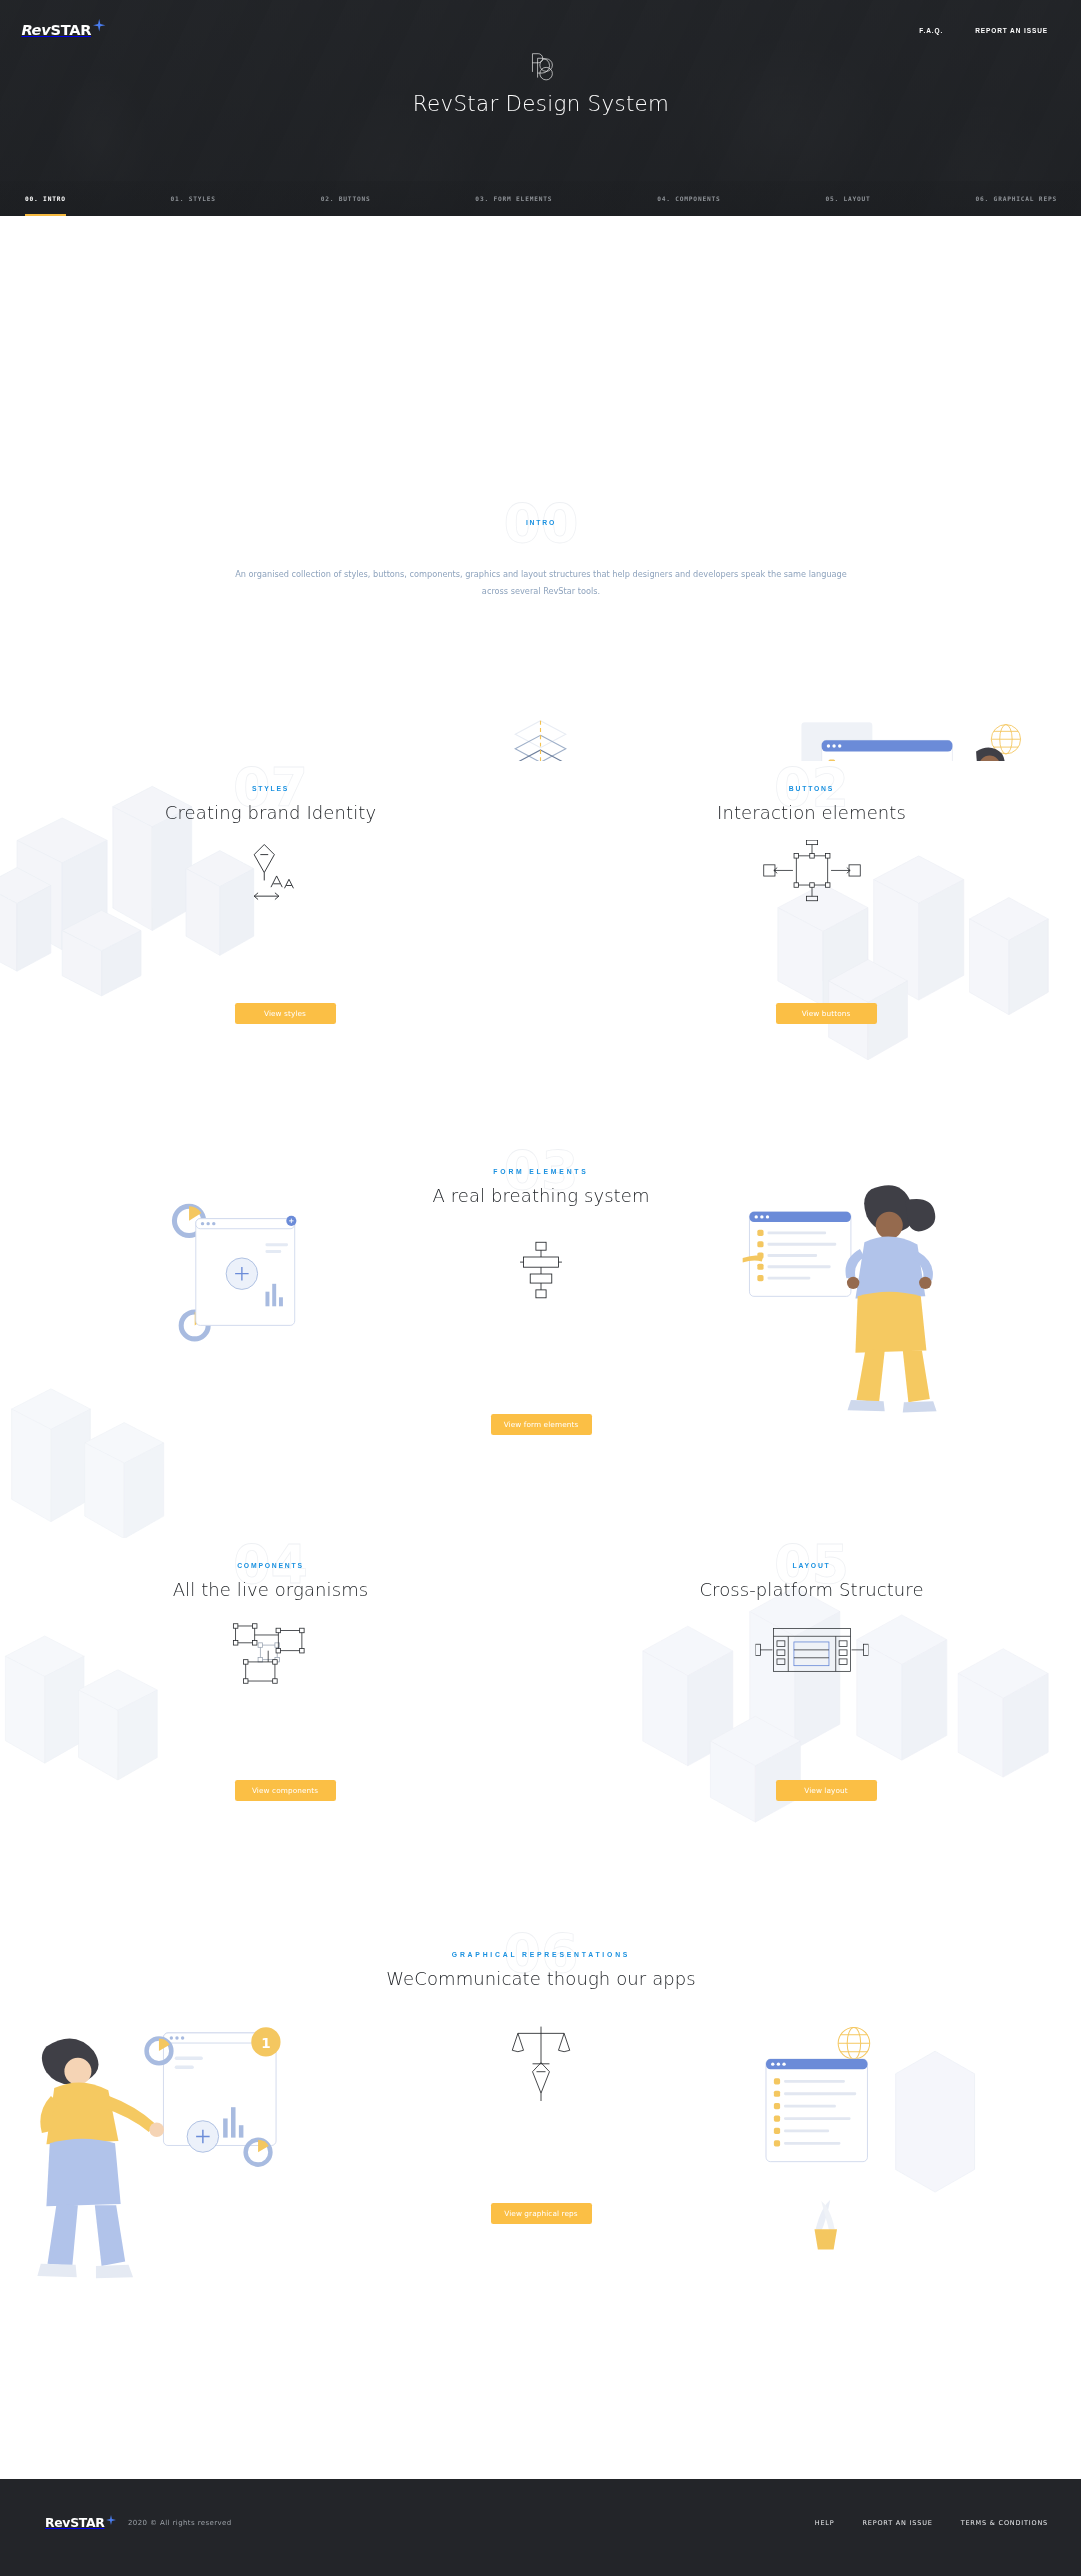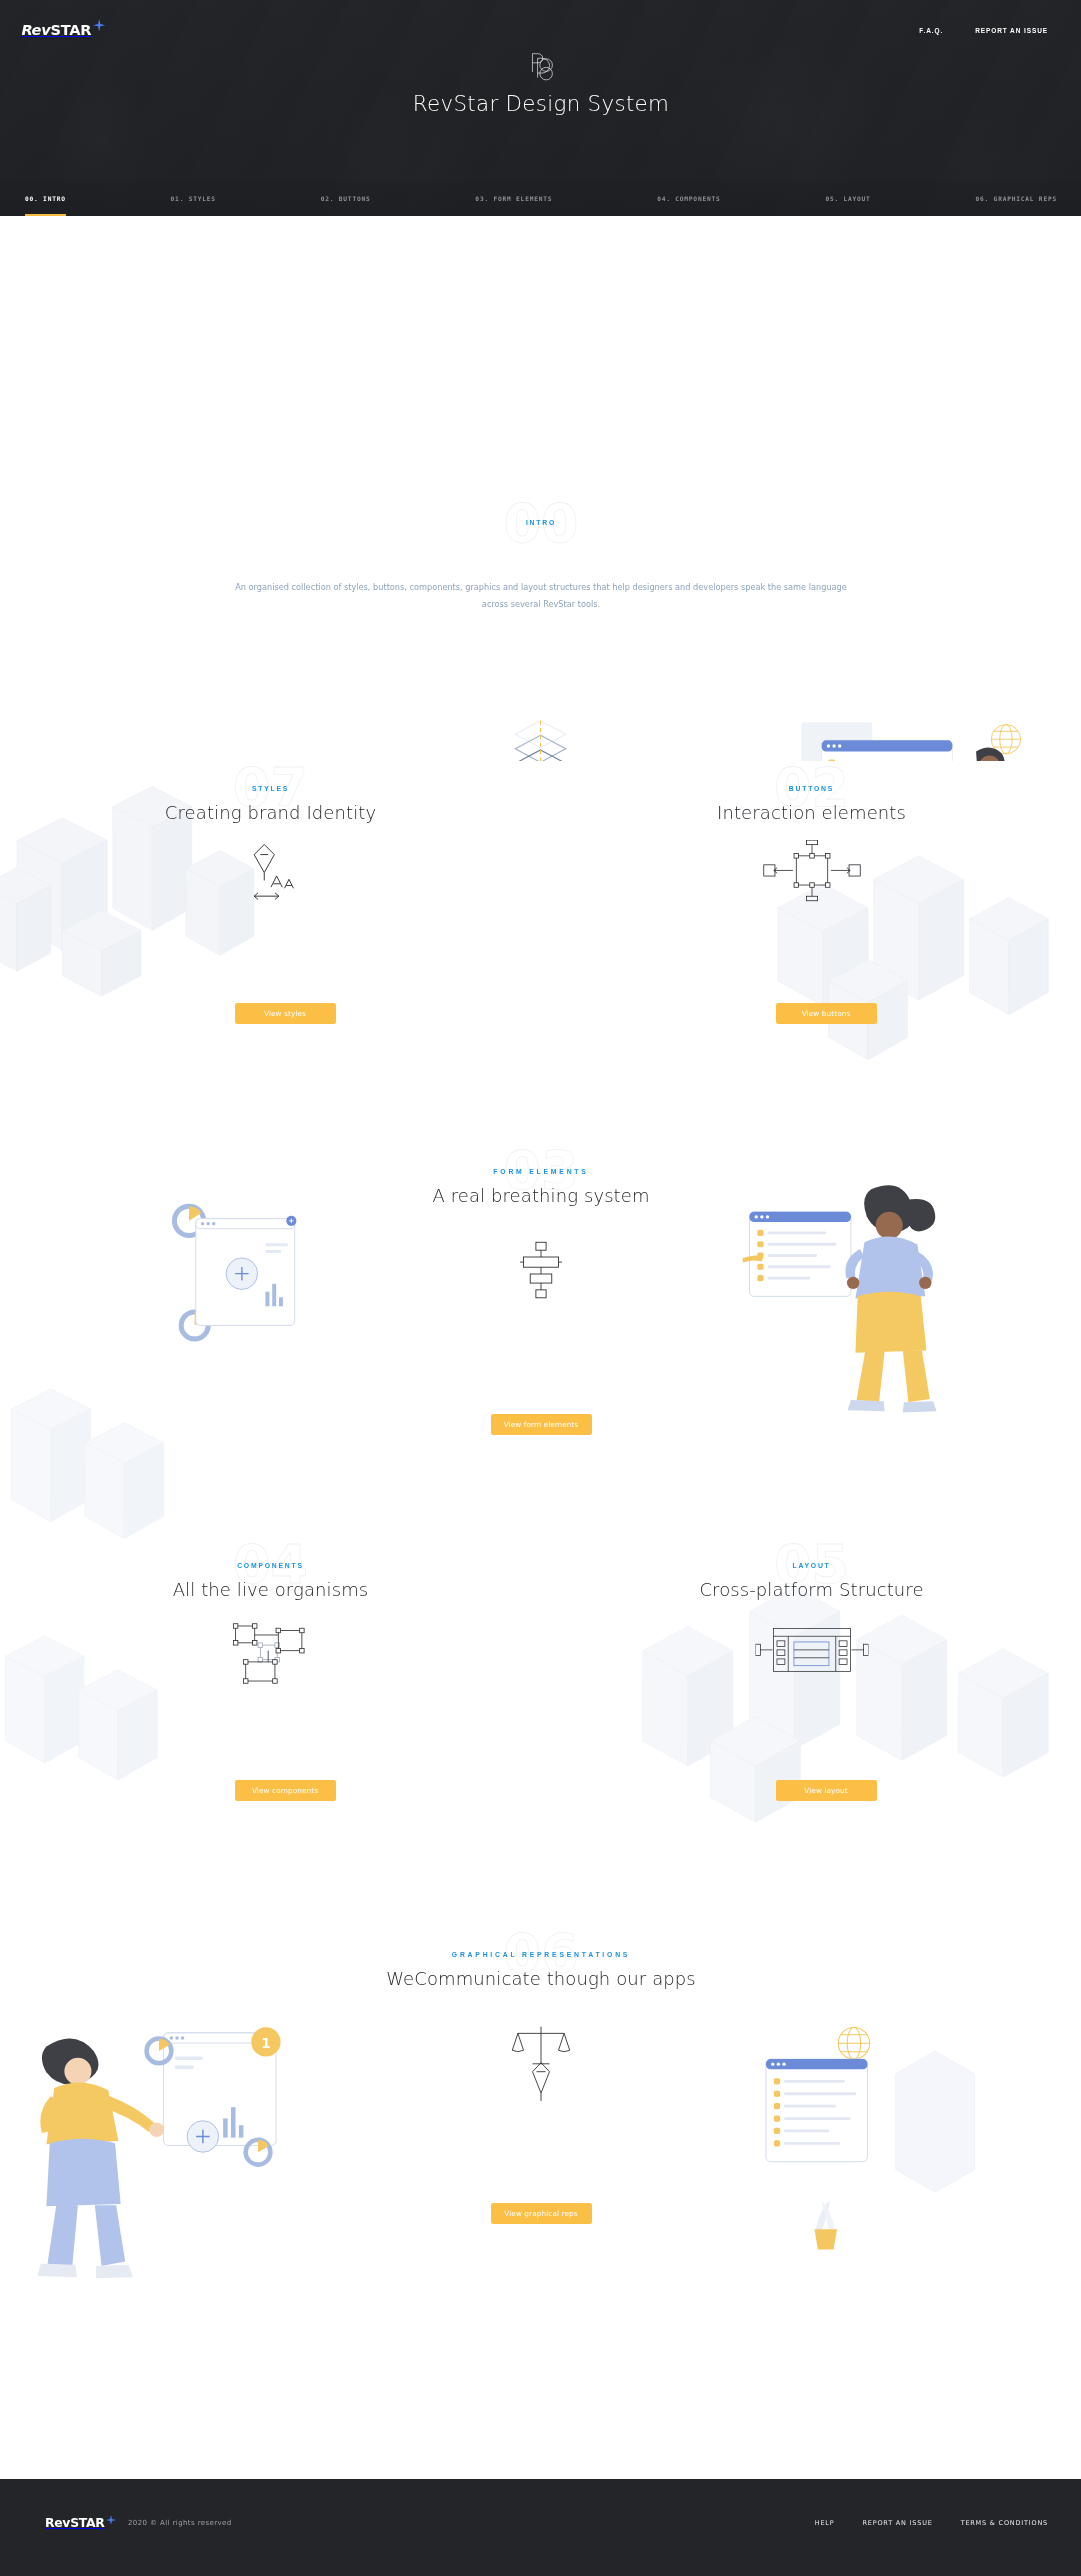--- a/index.html
+++ b/index.html
@@ -118,21 +118,21 @@
   .intro{ position:relative; width:1082px; height:545px; background:#fff; overflow:hidden; }
   .intro .sec-num{ top:281px; }
   .intro .sec-kicker{ position:absolute; left:0; right:0; top:303px; }
   .intro .sec-title{ position:absolute; left:0; right:0; top:322px; }
   .intro-p{
     position:absolute; left:50%; transform:translateX(-50%);
     width:620px; text-align:center; z-index:3;
     color:#8ea3bd; font-size:8.2px; line-height:2.05;
     font-family:"DejaVu Sans", sans-serif;
   }
-  .intro-p1{ top:363px; }
+  .intro-p1{ top:350px; }
   .intro-p2{ top:427px; }
   .quote-ghost{
     position:absolute; left:90px; top:538px; z-index:1;
     font-family:"DejaVu Serif", serif; font-size:85px; line-height:1;
     color:#eef2f8; user-select:none;
   }
   .cube-ico{ position:absolute; left:504px; top:501px; z-index:4; }
 
   
   .city{

